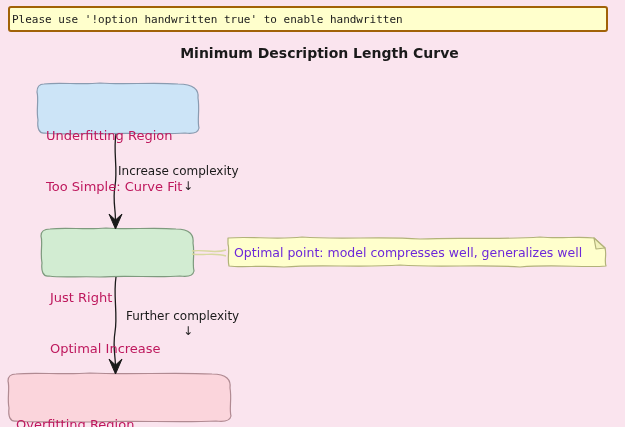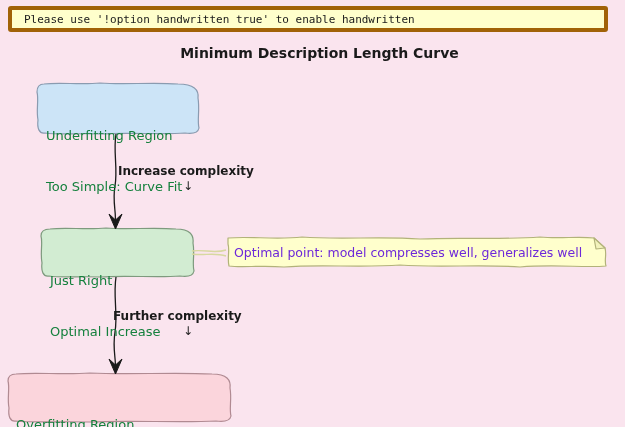--- a/index.html
+++ b/index.html
@@ -24,25 +24,25 @@
   }
   
   .banner {
     position: absolute;
     left: 8px;
     top: 6px;
     width: 600px;
     height: 26px;
     box-sizing: border-box;
     background: #ffffcc;
-    border: 4px solid #a16207;
+    border: 2px solid #a16207;
     border-radius: 3px;
     display: flex;
     align-items: center;
-    padding-left: 12px;
+    padding-left: 2px;
   }
   .banner-text {
     font-family: "DejaVu Sans Mono", monospace;
     font-size: 11px;
     color: #1a1a1a;
     white-space: pre;
     letter-spacing: 0px;
   }
   
   .diagram-title {
@@ -65,32 +65,31 @@
     width: 625px;
     height: 427px;
     overflow: visible;
     pointer-events: none;
   }
   
   .node-label {
     position: absolute;
     font-family: "DejaVu Sans", sans-serif;
     font-size: 13px;
-    color: #15803d;
+    color: #be185d;
     line-height: 17px;
     white-space: pre;
   }
   .edge-label {
     position: absolute;
     font-family: "DejaVu Sans", sans-serif;
     font-size: 12px;
     color: #1a1a1a;
     white-space: pre;
     line-height: 15px;
-    font-weight: bold;
   }
   .edge-arrowglyph {
     position: absolute;
     font-family: "DejaVu Sans", sans-serif;
     font-size: 12px;
     color: #1a1a1a;
     text-align: center;
   }
   .note-label {
     position: absolute;
@@ -190,34 +189,34 @@
       <path d="M 594 238 L 596 249 L 605 248 Z" fill="#f2f2bb" stroke="#b2b27a" stroke-width="1.2" stroke-linejoin="round"></path>
     </g>
 
   </svg>
 
   <div class="node-label" style="left:46px; top:93px;">
     <div>Underfitting Region</div>
     <div>Too Simple: Curve Fit</div>
   </div>
 
-  <div class="node-label" style="left:50px; top:238px;">
+  <div class="node-label" style="left:50px; top:255px;">
     <div>Just Right</div>
     <div>Optimal Increase</div>
   </div>
 
   <div class="node-label" style="left:16px; top:382px;">
     <div>Overfitting Region</div>
     
   </div>
 
   <div class="edge-label" style="left:118px; top:164px;">Increase complexity</div>
   <div class="edge-arrowglyph" style="left:118px; top:179px; width:140px;">↓</div>
 
-  <div class="edge-label" style="left:113px; top:309px;">Further complexity</div>
+  <div class="edge-label" style="left:126px; top:309px;">Further complexity</div>
   <div class="edge-arrowglyph" style="left:118px; top:324px; width:140px;">↓</div>
 
   <div class="note-label" style="left:234px; top:245px;">Optimal point: model compresses well, generalizes well</div>
 
   <div class="hit" style="left:37px; top:82px; width:164px; height:53px;"></div>
   <div class="hit" style="left:41px; top:227px; width:155px; height:51px;"></div>
   <div class="hit" style="left:7px; top:372px; width:225px; height:51px;"></div>
   <div class="hit" style="left:227px; top:236px; width:381px; height:32px;"></div>
 
 </div>

